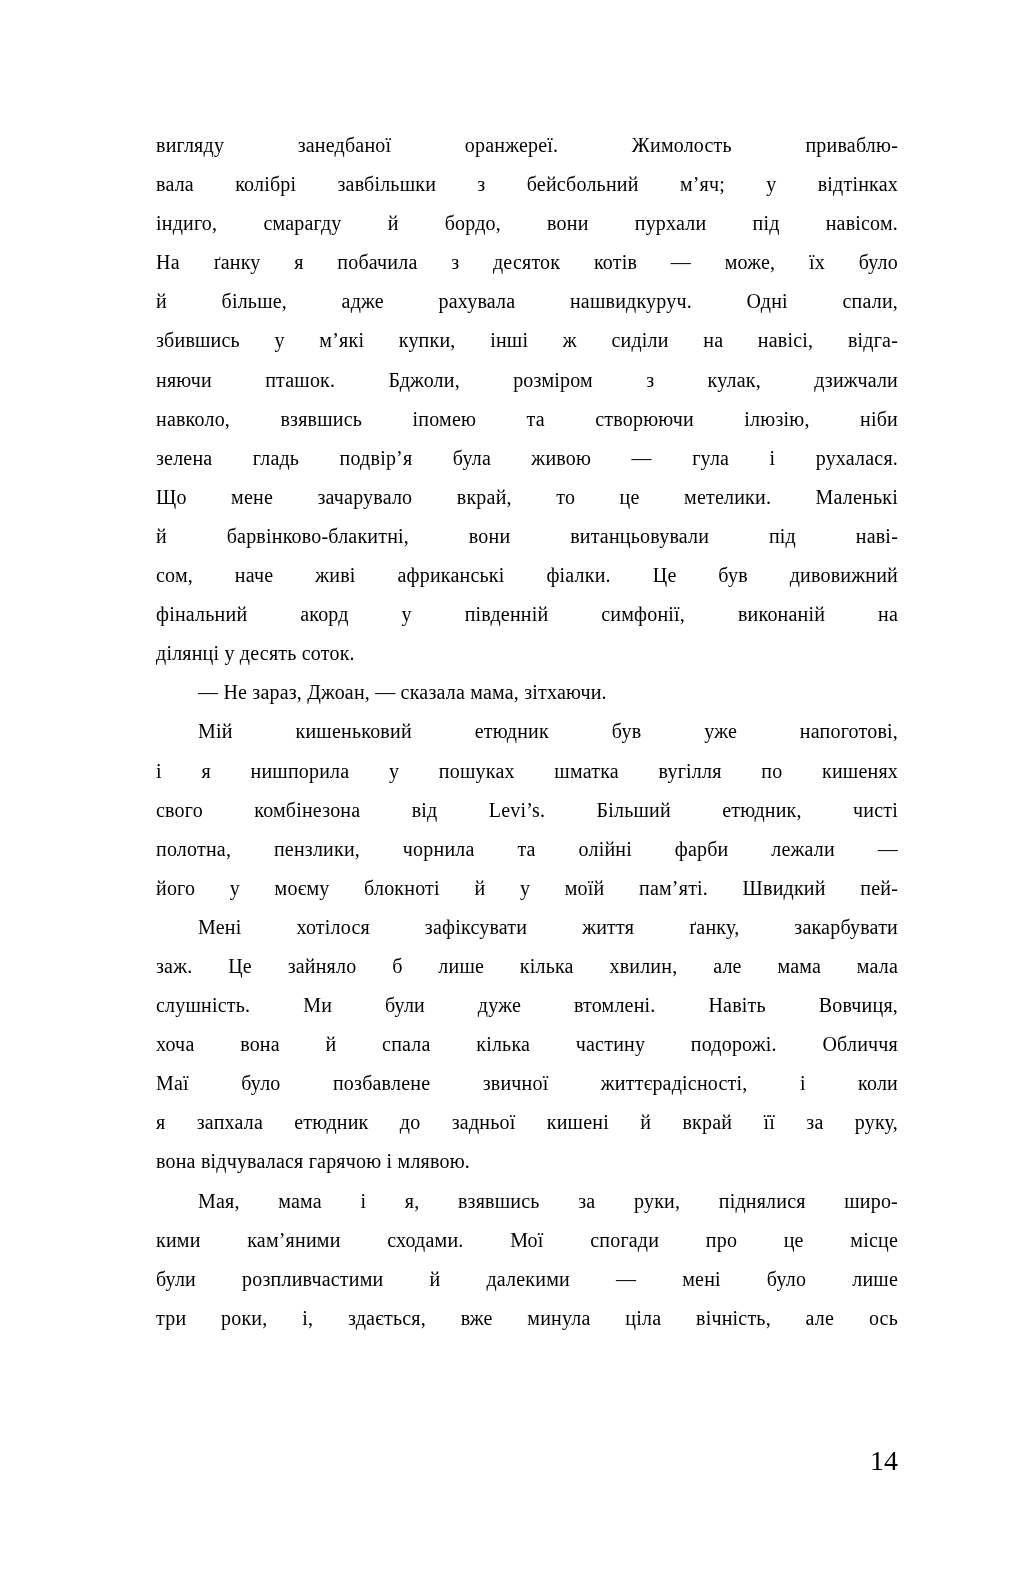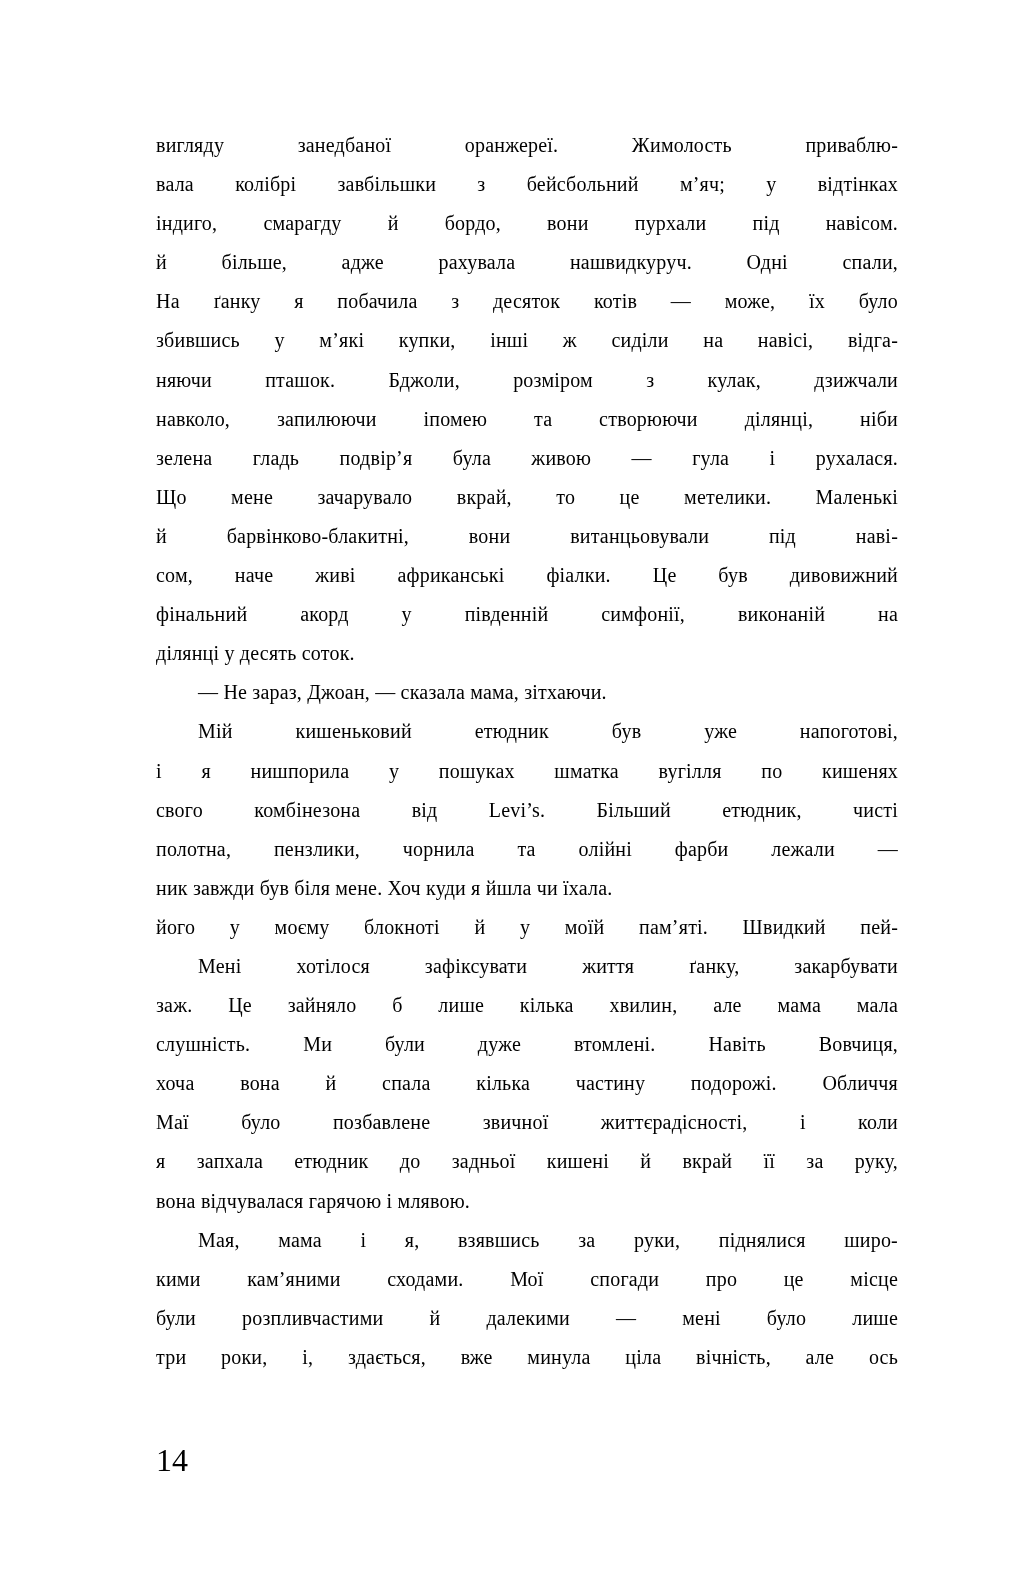--- a/index.html
+++ b/index.html
@@ -34,49 +34,48 @@
     text-align-last: left;
   }
   .bookline.indent {
     text-indent: 42px;
   }
   .page-number {
     position: absolute;
     top: 1441px;
     left: 156px;
     width: 742px;
-    text-align: left;
-    font-size: 32px;
+    text-align: right;
+    font-size: 28px;
     line-height: 39.1px;
   }
 </style>
 </head>
 <body>
 
 <div class="page-text">
     <div class="bookline">вигляду занедбаної оранжереї. Жимолость приваблю-</div>
     <div class="bookline">вала колібрі завбільшки з бейсбольний м’яч; у відтінках</div>
     <div class="bookline">індиго, смарагду й бордо, вони пурхали під навісом.</div>
+    <div class="bookline">На ґанку я побачила з десяток котів — може, їх було</div>
     <div class="bookline">й більше, адже рахувала нашвидкуруч. Одні спали,</div>
-    <div class="bookline">На ґанку я побачила з десяток котів — може, їх було</div>
     <div class="bookline">збившись у м’які купки, інші ж сиділи на навісі, відга-</div>
     <div class="bookline">няючи пташок. Бджоли, розміром з кулак, дзижчали</div>
-    <div class="bookline">навколо, запилюючи іпомею та створюючи ділянці, ніби</div>
+    <div class="bookline">навколо, взявшись іпомею та створюючи ілюзію, ніби</div>
     <div class="bookline">зелена гладь подвір’я була живою — гула і рухалася.</div>
     <div class="bookline">Що мене зачарувало вкрай, то це метелики. Маленькі</div>
     <div class="bookline">й барвінково-блакитні, вони витанцьовували під наві-</div>
     <div class="bookline">сом, наче живі африканські фіалки. Це був дивовижний</div>
     <div class="bookline">фінальний акорд у південній симфонії, виконаній на</div>
     <div class="bookline para-end">ділянці у десять соток.</div>
     <div class="bookline indent para-end">— Не зараз, Джоан, — сказала мама, зітхаючи.</div>
     <div class="bookline indent">Мій кишеньковий етюдник був уже напоготові,</div>
     <div class="bookline">і я нишпорила у пошуках шматка вугілля по кишенях</div>
     <div class="bookline">свого комбінезона від Levi’s. Більший етюдник, чисті</div>
     <div class="bookline">полотна, пензлики, чорнила та олійні фарби лежали —</div>
-    <div class="bookline para-end">ник завжди був біля мене. Хоч куди я йшла чи їхала.</div>
     <div class="bookline">його у моєму блокноті й у моїй пам’яті. Швидкий пей-</div>
     <div class="bookline indent">Мені хотілося зафіксувати життя ґанку, закарбувати</div>
     <div class="bookline">заж. Це зайняло б лише кілька хвилин, але мама мала</div>
     <div class="bookline">слушність. Ми були дуже втомлені. Навіть Вовчиця,</div>
     <div class="bookline">хоча вона й спала кілька частину подорожі. Обличчя</div>
     <div class="bookline">Маї було позбавлене звичної життєрадісності, і коли</div>
     <div class="bookline">я запхала етюдник до задньої кишені й вкрай її за руку,</div>
     <div class="bookline para-end">вона відчувалася гарячою і млявою.</div>
     <div class="bookline indent">Мая, мама і я, взявшись за руки, піднялися широ-</div>
     <div class="bookline">кими кам’яними сходами. Мої спогади про це місце</div>

